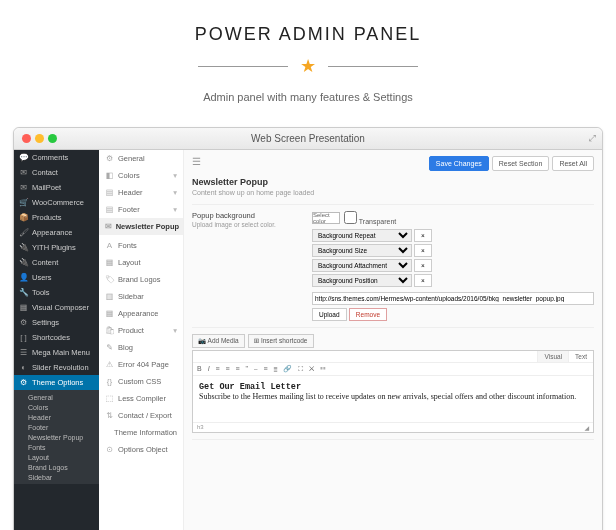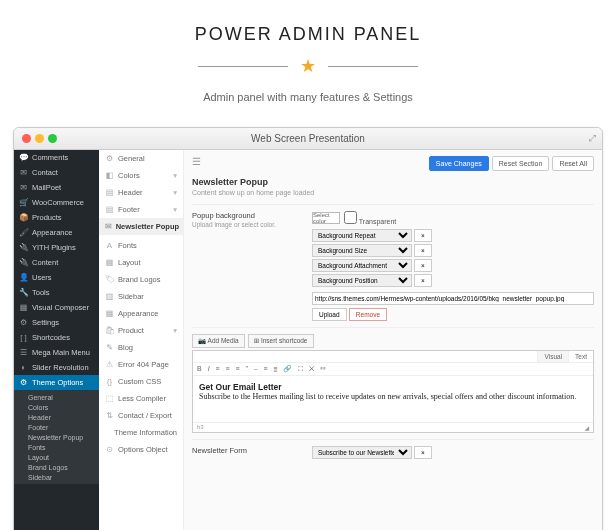--- a/index.html
+++ b/index.html
@@ -50,21 +50,21 @@
 .smbtn{font-size:6.5px;padding:2px 6px;border:1px solid #ccc;background:#fff;cursor:pointer}
 .smbtn.red{color:#c0392b;border-color:#e0a0a0}
 .media-btns{display:flex;gap:3px;margin-bottom:2px}
 .mbtn{font-size:6.5px;padding:2px 5px;border:1px solid #ccc;background:#f7f7f7;color:#555;cursor:pointer}
 .editor{border:1px solid #ccc;background:#fff}
 .editor .tabs{display:flex;justify-content:flex-end;border-bottom:1px solid #eee}
 .editor .tab{font-size:6.5px;padding:2px 6px;border-left:1px solid #eee;color:#666;cursor:pointer}
 .editor .tab.act{background:#f5f5f5}
 .editor .tools{padding:2px 4px;font-size:7px;color:#666;letter-spacing:2px;border-bottom:1px solid #eee}
 .editor .body{padding:6px;font-size:8px;color:#222;min-height:46px}
-.editor .body b{font-family:Liberation Sans, sans-serif;font-size:8.5px}
+.editor .body b{font-family:Liberation Mono, monospace;font-size:8.5px}
 .editor .foot{display:flex;justify-content:space-between;padding:1px 4px;font-size:6px;color:#999;border-top:1px solid #eee}
 .hr{height:1px;background:#eee;margin:6px 0}
 </style>
 </head>
 <body>
 
 <div class="hero">
   <h1>POWER ADMIN PANEL</h1>
   <div class="divider">
     <span class="line"></span>
@@ -304,25 +304,16 @@
                 <span style="font-family:Liberation Serif, serif">Subscribe to the Hermes mailing list to receive updates on new arrivals, special offers and other discount information.</span>
               </div>
               <div class="foot">
                   <span>h3</span>
                   <span>◢</span>
                 </div>
             </div>
           </div>
         </div>
         <div class="hr"></div>
-        <div class="row">
-          <div class="lab">Newsletter Form</div>
-          <div class="ctrl">
-            <div class="sel">
-                <select><option>Subscribe to our Newsletter</option></select>
-                <button class="smbtn">×</button>
-              </div>
-          </div>
-        </div>
       </div>
     </div>
   </div>
 </div>
 
 </body></html>

